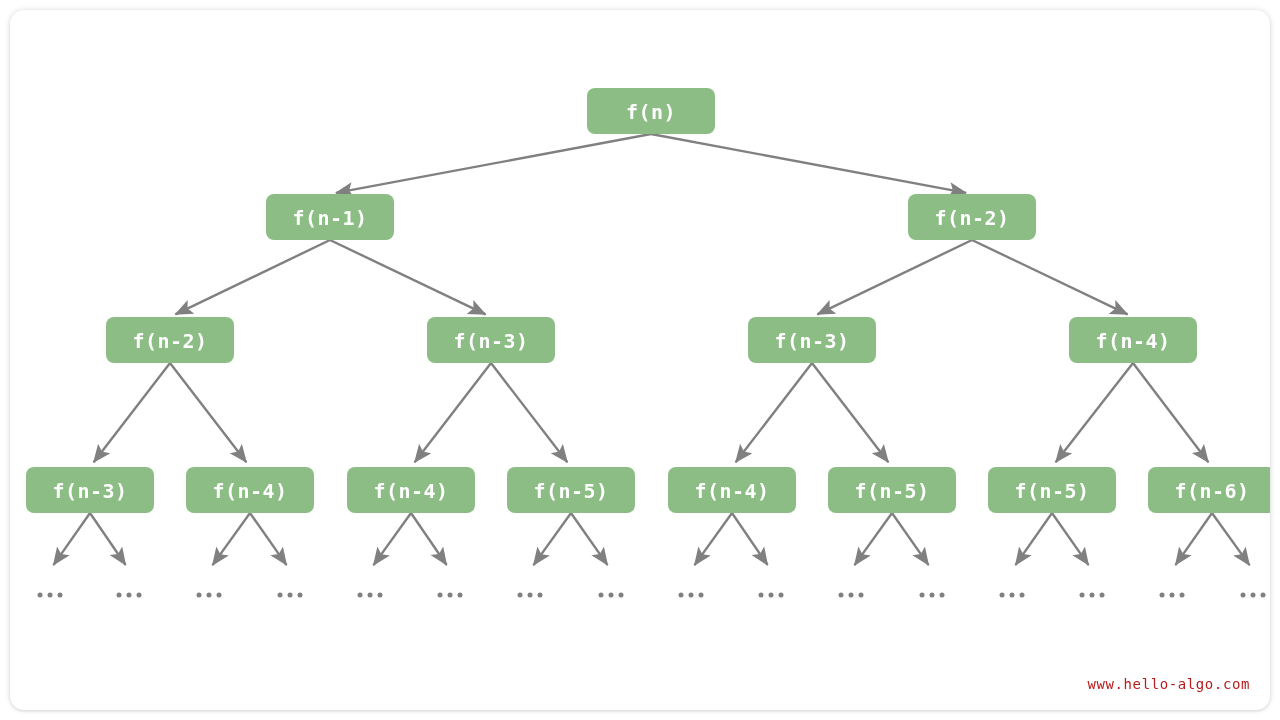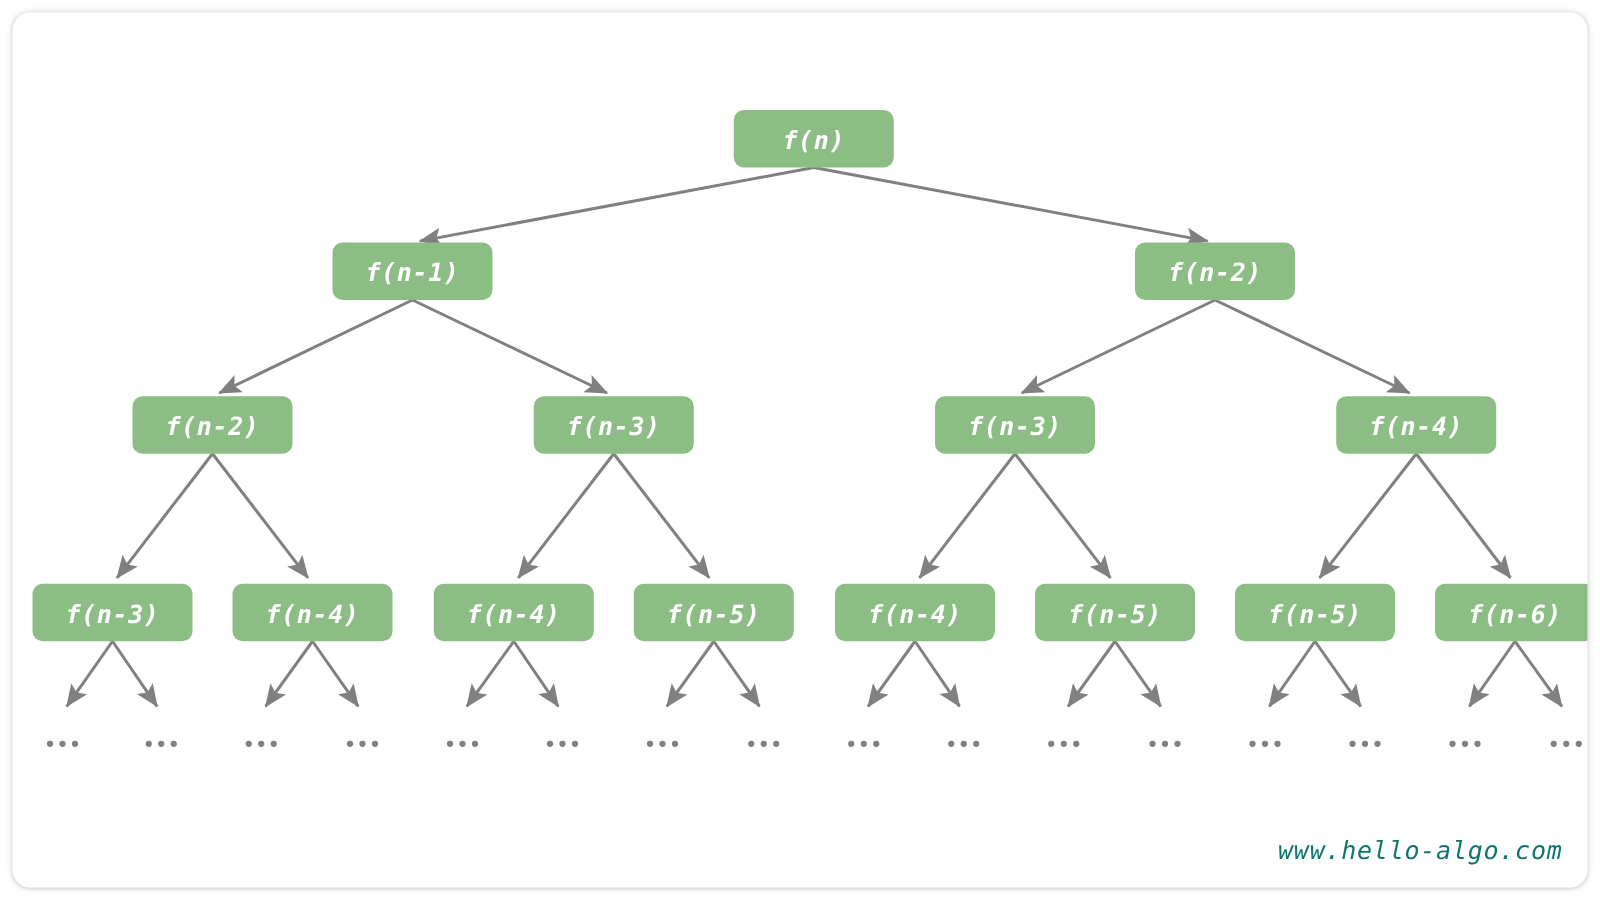--- a/index.html
+++ b/index.html
@@ -14,21 +14,20 @@
   #card {
     position: absolute;
     left: 10px;
     top: 10px;
     width: 1260px;
     height: 700px;
     background: #ffffff;
     border-radius: 14px;
     box-shadow: 0 0 6px rgba(0,0,0,0.13), 0 1px 3px rgba(0,0,0,0.10);
     overflow: hidden;
-    font-style: italic;
   }
   #tree-svg {
     position: absolute;
     left: 0;
     top: 0;
     width: 1280px;
     height: 720px;
     display: block;
   }
   .node-rect {
@@ -49,22 +48,22 @@
     fill: none;
   }
   .ellipsis-dots {
     fill: #808080;
   }
   #watermark {
     position: absolute;
     right: 20px;
     bottom: 18px;
     font-family: "DejaVu Sans Mono", "Liberation Mono", monospace;
-    font-size: 20px;
-    color: #0f766e;
+    font-size: 14px;
+    color: #b91c1c;
     letter-spacing: 0.6px;
     user-select: none;
   }
 </style>
 </head>
 <body>
 
 <div id="card">
   <svg id="tree-svg" viewBox="0 0 1280 720" xmlns="http://www.w3.org/2000/svg">
     <defs>

